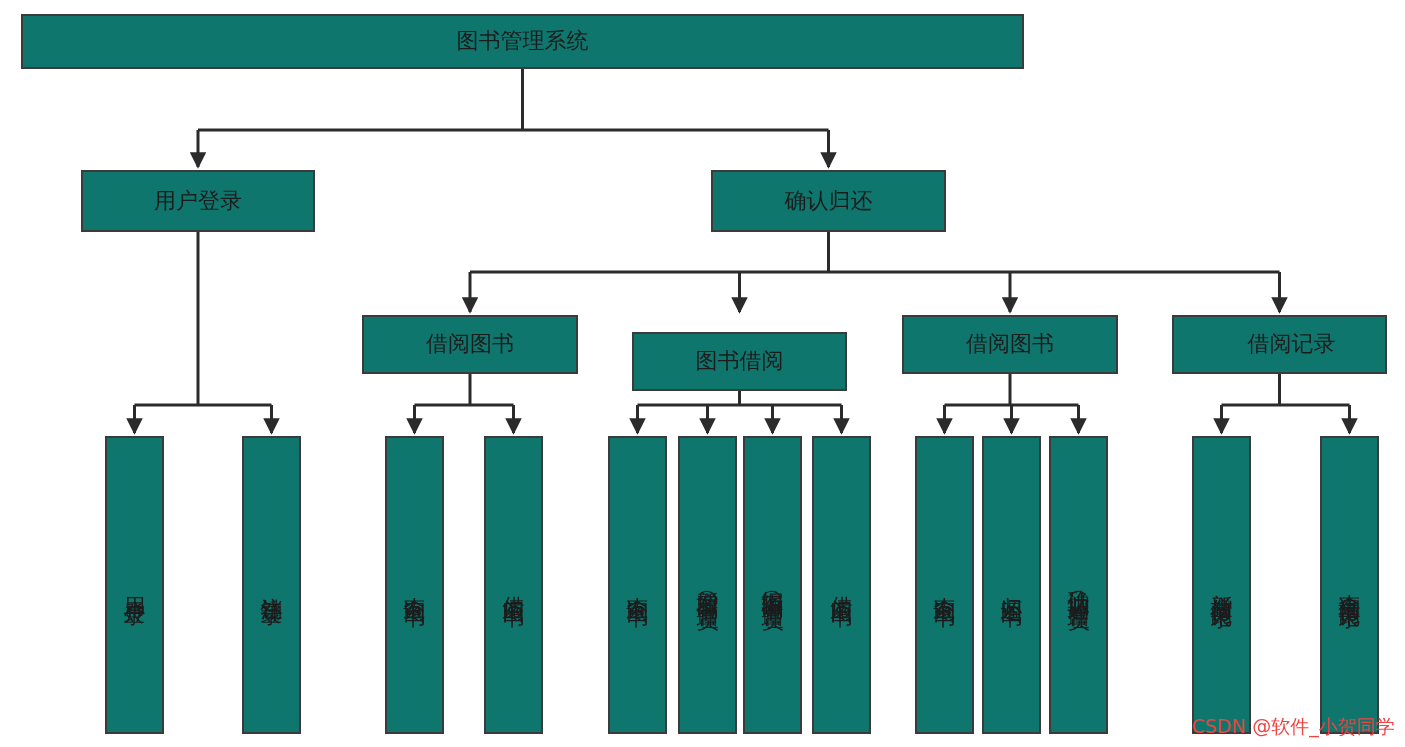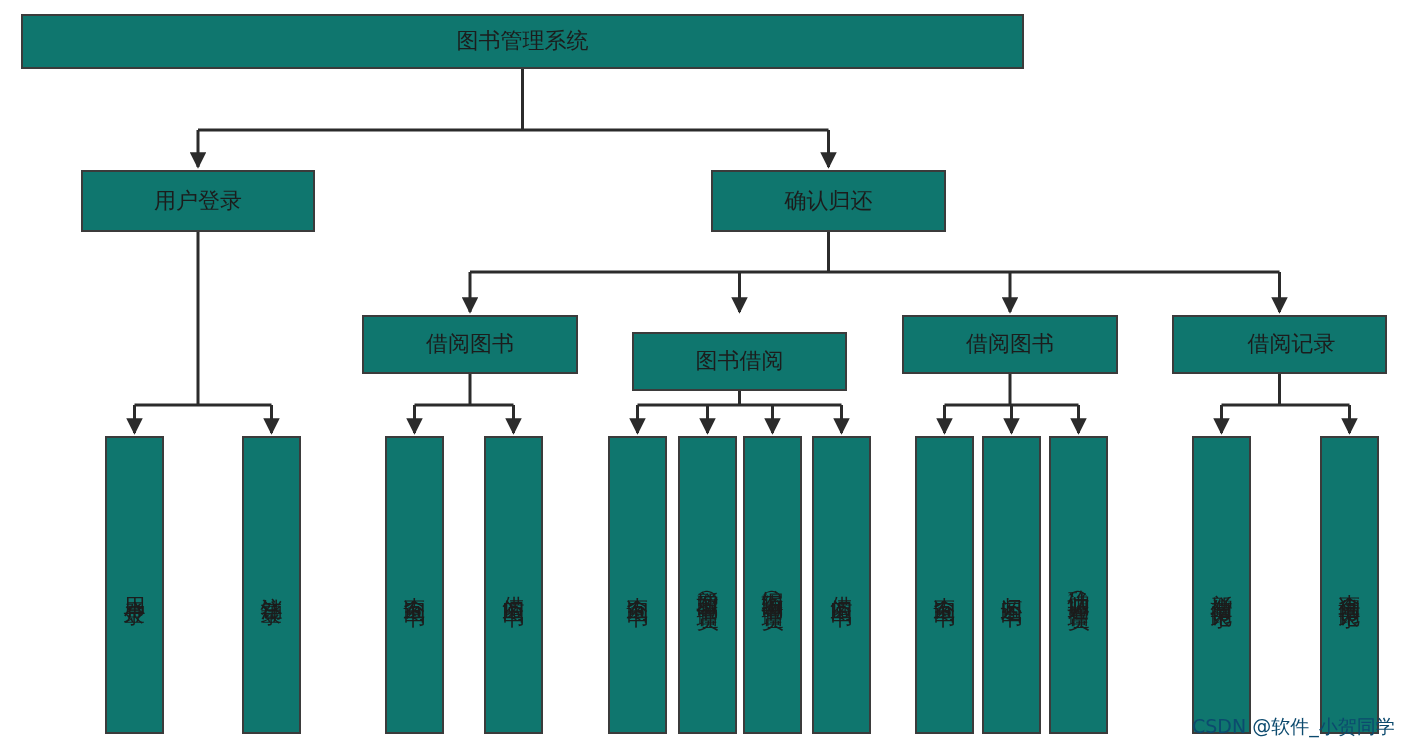--- a/index.html
+++ b/index.html
@@ -46,21 +46,21 @@
     letter-spacing: 3px;
     line-height: 1;
     text-align: center;
     white-space: nowrap;
   }
   .watermark {
     position: absolute;
     left: 1192px;
     top: 714px;
     font-size: 19px;
-    color: #0c4a6e;
+    color: #ef4444;
     white-space: nowrap;
     font-family: "DejaVu Sans", "Liberation Sans", sans-serif;
   }
   svg line, svg path {
     shape-rendering: geometricPrecision;
   }
 </style>
 </head>
 <body>
 

